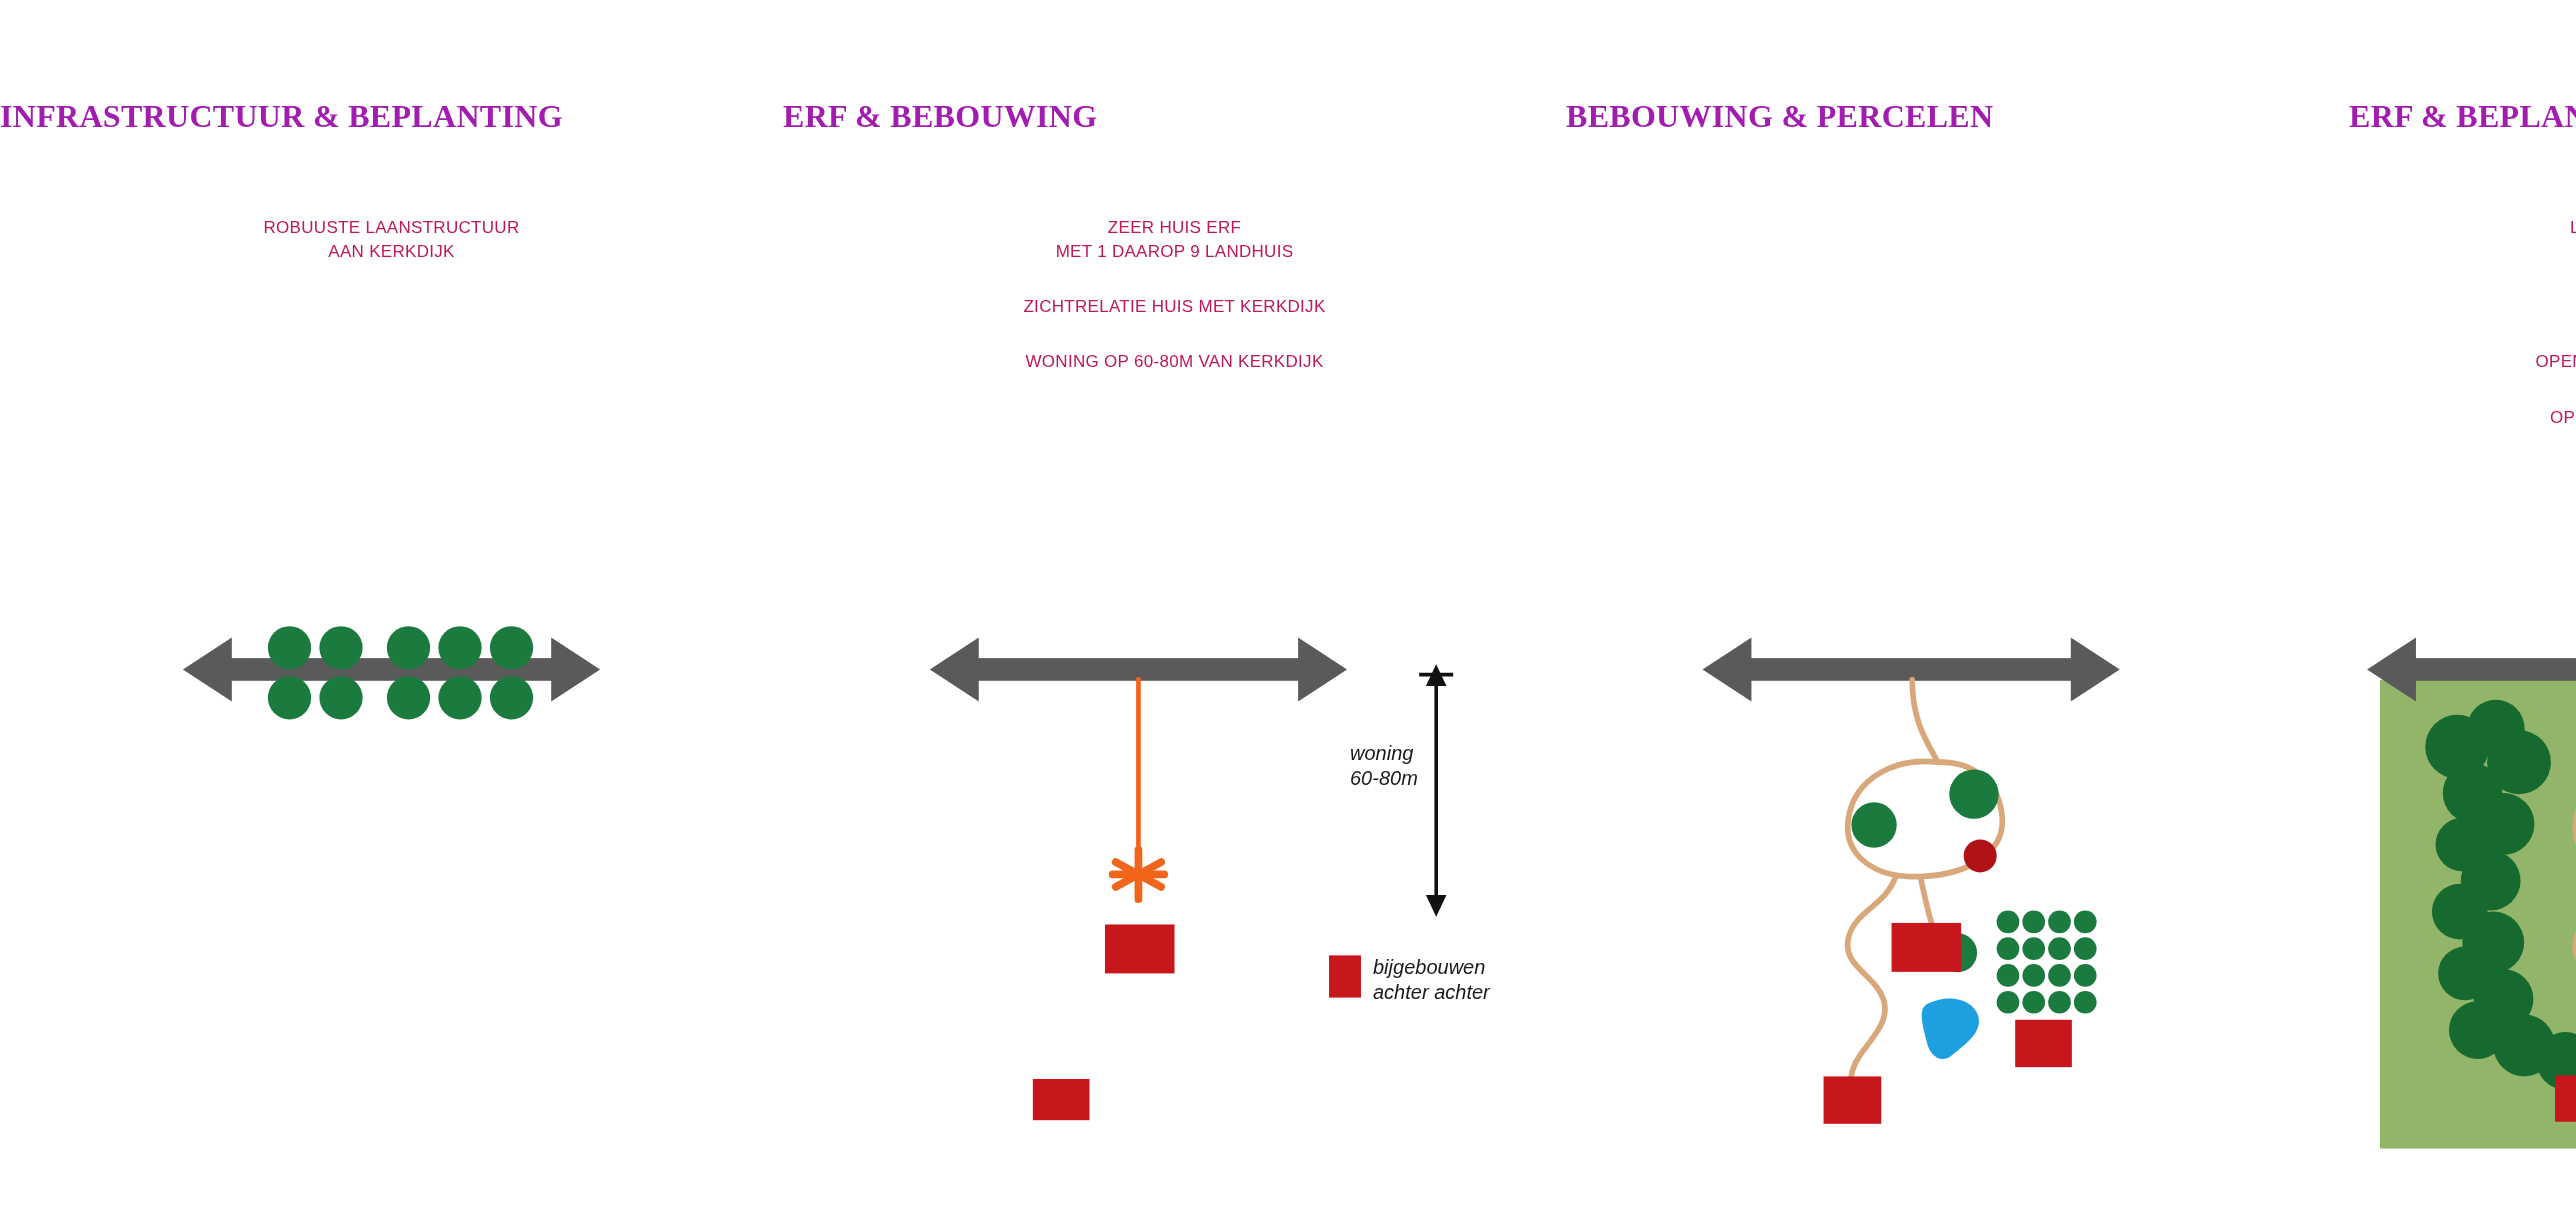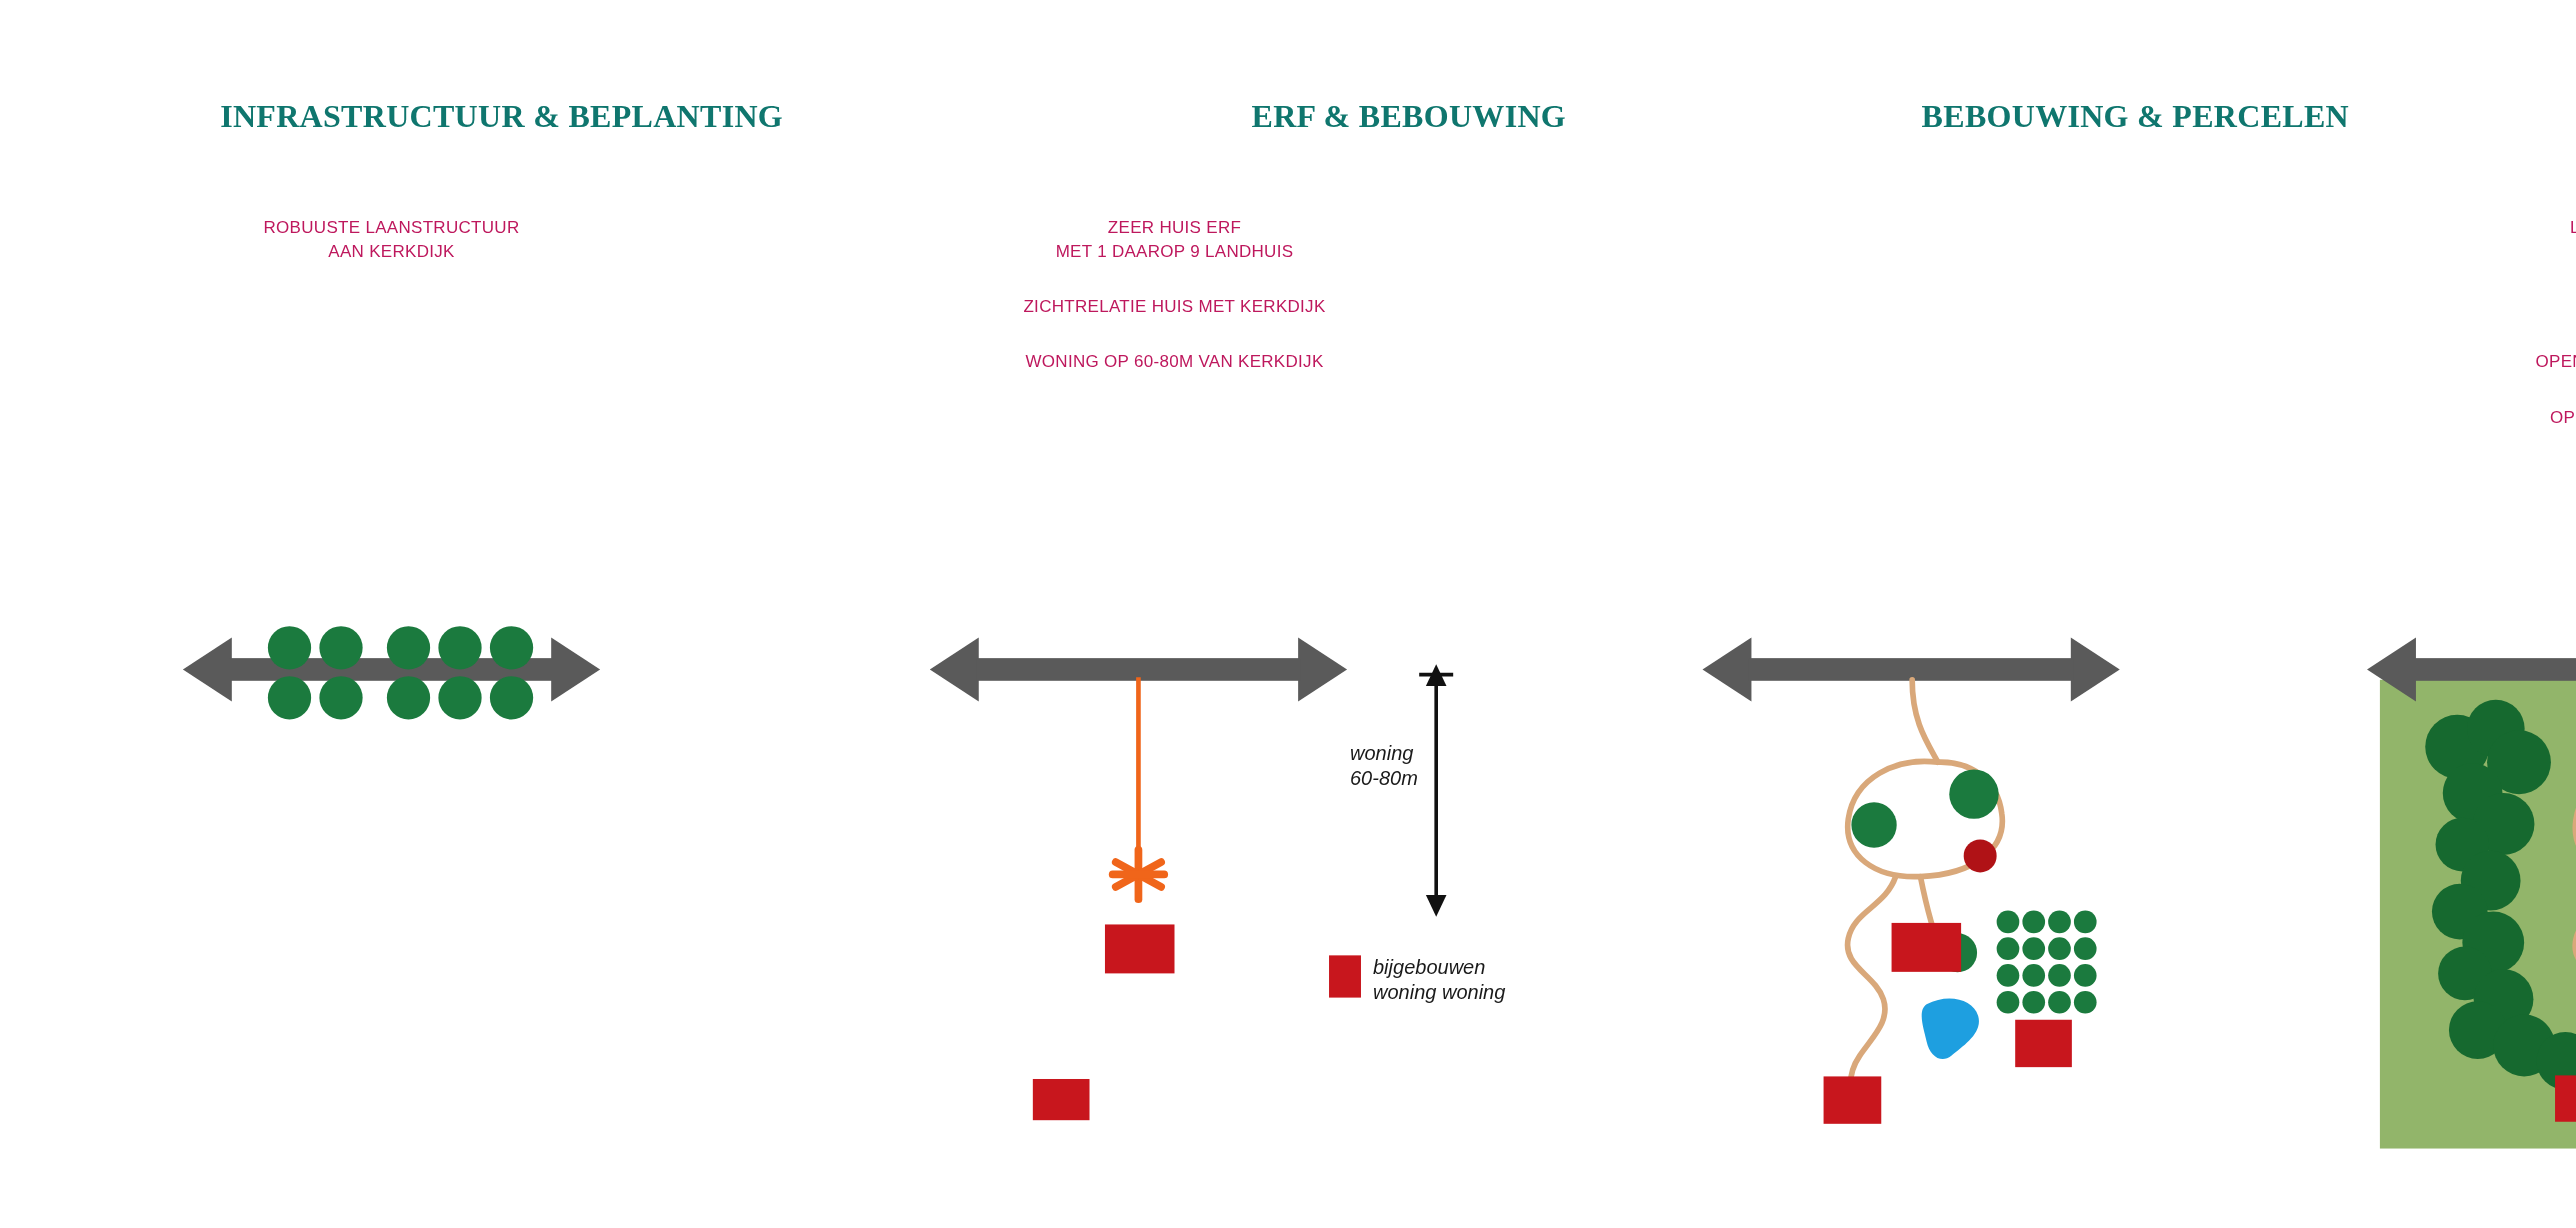--- a/index.html
+++ b/index.html
@@ -25,26 +25,26 @@
     position: relative;
     width: 783px;
     height: 1228px;
     box-sizing: border-box;
   }
   .panel-title {
     position: absolute;
     top: 98px;
     left: 0;
     width: 100%;
-    text-align: right;
+    text-align: left;
     font-family: "Liberation Serif", serif;
     font-weight: bold;
     font-size: 32px;
     letter-spacing: 0.3px;
-    color: #0f766e;
+    color: #a21caf;
   }
   .panel-bullets {
     position: absolute;
     top: 216px;
     left: 0;
     width: 100%;
     text-align: center;
   }
   .bullet-group {
     margin-bottom: 31px;
@@ -169,21 +169,21 @@
         <g stroke="#111" stroke-width="7">
           <line x1="1268" y1="160" x2="1268" y2="610"></line>
           <line x1="1235" y1="160" x2="1301" y2="160"></line>
         </g>
         <polygon points="1268,140 1248,182 1288,182" fill="#111"></polygon>
         <polygon points="1268,630 1248,588 1288,588" fill="#111"></polygon>
       </svg>
       <div class="note note-woning">woning
 60-80m</div>
       <div class="note note-bijgebouwen">bijgebouwen
-woning woning</div>
+achter achter</div>
     </div>
   </div>
 
   <div class="panel">
     <div class="panel-title">BEBOUWING &amp; PERCELEN</div>
     <div class="graphic">
       <svg width="783" height="634" viewBox="0 0 1520 1230" xmlns="http://www.w3.org/2000/svg">
         <g>
           <polygon points="265,150 360,88 360,212" fill="#5a5a5a"></polygon>
           <polygon points="1075,150 980,88 980,212" fill="#5a5a5a"></polygon>

